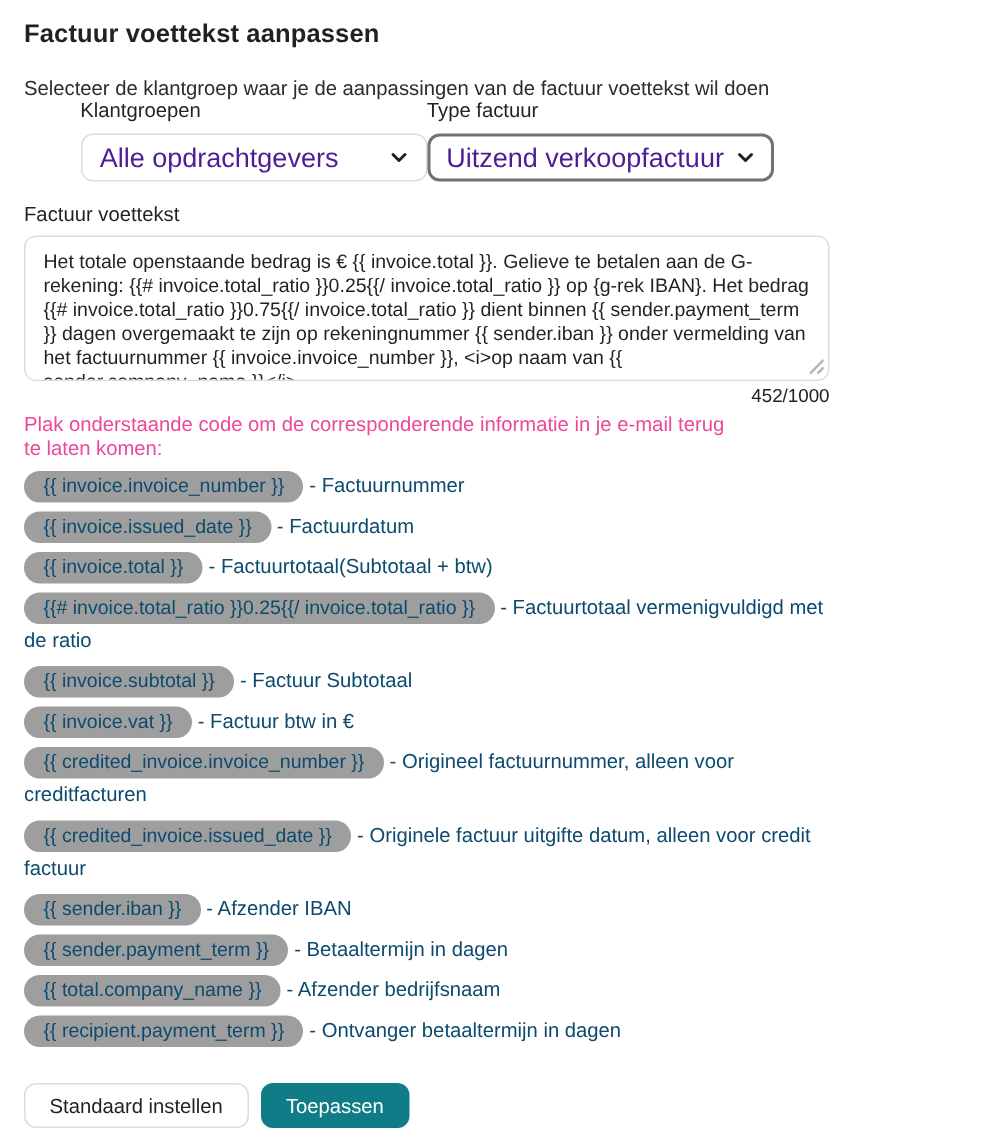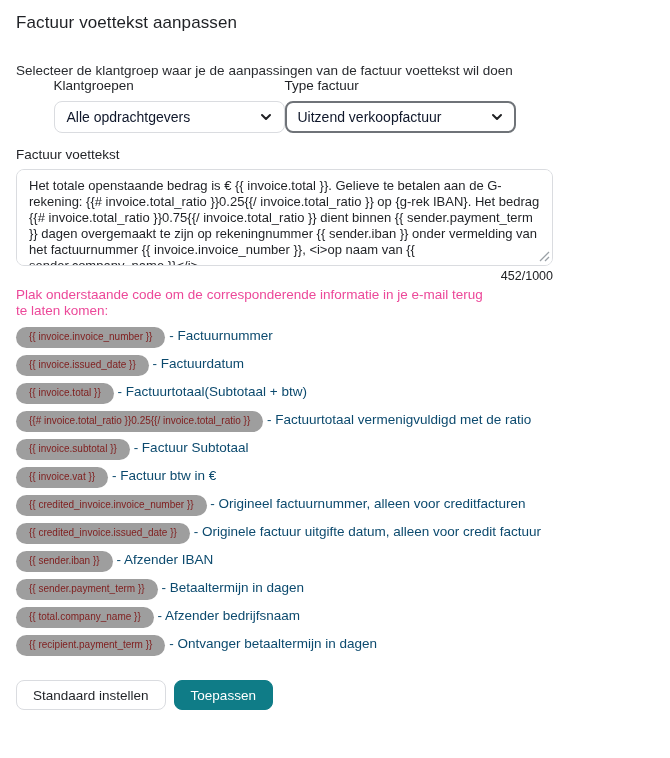--- a/index.html
+++ b/index.html
@@ -9,24 +9,24 @@
     background: #ffffff;
     color: #202124;
     width: 670px;
     height: 758px;
     overflow: hidden;
   }
   .page { padding: 13px 16px 0 16px; width: 570px; }
 
   .page-title {
     font-size: 17px;
-    font-weight: 400;
+    font-weight: 700;
     letter-spacing: 0.1px;
     color: #1f2125;
-    margin-bottom: 30px;
+    margin-bottom: 18px;
   }
   .page-subtitle {
     font-size: 13.5px;
     color: #2a2c30;
   }
 
   .filters {
     display: flex;
     width: 537px;
     justify-content: center;
@@ -42,22 +42,22 @@
   .selectbox {
     height: 32px;
     width: 100%;
     border: 1px solid #dadce0;
     border-radius: 8px;
     background: #ffffff;
     display: flex;
     align-items: center;
     justify-content: space-between;
     padding: 0 10px 0 12px;
-    font-size: 14px;
-    color: #0f172a;
+    font-size: 18px;
+    color: #4c1d95;
     cursor: pointer;
   }
   .selectbox.focused { border: 2px solid #6f7378; padding: 0 9px 0 11px; }
   .chev { width: 16px; height: 16px; flex: 0 0 auto; }
 
   .editor-label {
     font-size: 13.5px;
     color: #1f2125;
     margin-bottom: 7px;
     display: block;
@@ -103,24 +103,24 @@
   .token-row {
     font-size: 13.5px;
     color: #1f2125;
     line-height: 22px;
     margin-bottom: 5px;
     max-width: 545px;
   }
   .pill {
     display: inline-block;
     background: #9e9e9e;
-    color: #7f1d1d;
+    color: #0c4a6e;
     border-radius: 999px;
     padding: 2px 13px 3px 13px;
-    font-size: 10px;
+    font-size: 13px;
     line-height: 16px;
     cursor: pointer;
     white-space: nowrap;
   }
   .token-desc { color: #0c4a6e; }
 
   .actions { display: flex; gap: 8px; margin-top: 24px; }
   .btn {
     font-family: "Liberation Sans", sans-serif;
     font-size: 13.5px;

